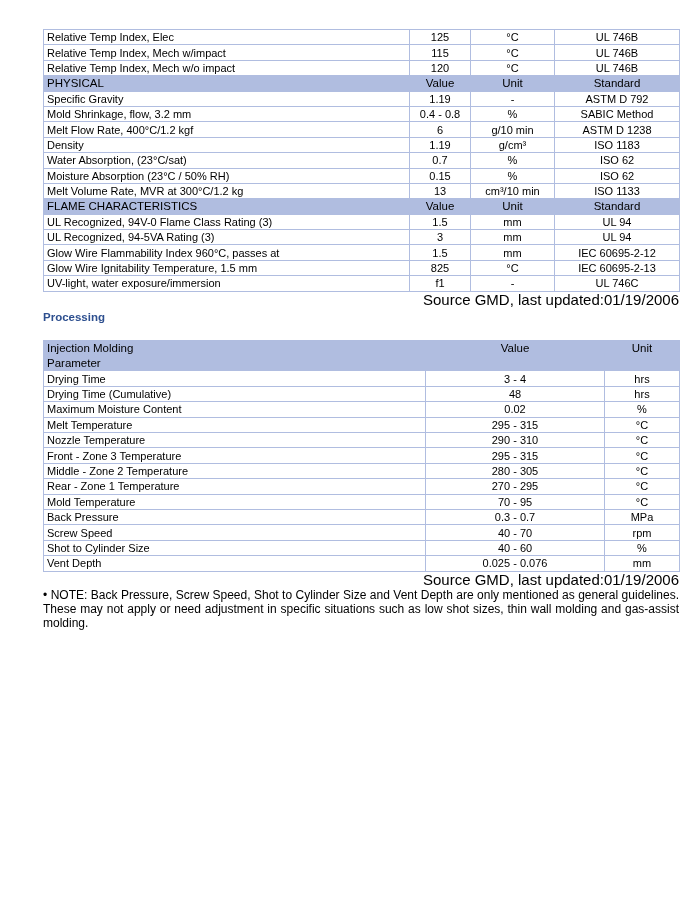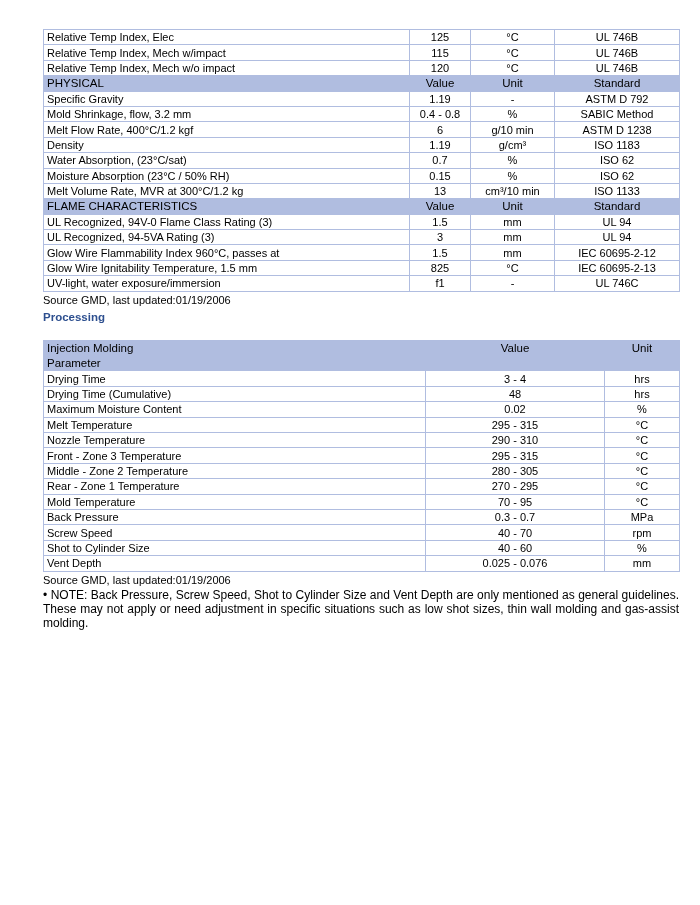--- a/index.html
+++ b/index.html
@@ -2,21 +2,21 @@
 <html><head>
 <meta charset="utf-8">
 <style>
   html, body { margin: 0; padding: 0; background: #ffffff; }
   body { width: 700px; height: 905px; position: relative; font-family: "Liberation Sans", sans-serif; color: #000; }
   .page { position: absolute; left: 43px; top: 29px; width: 636px; }
   table { border-collapse: collapse; width: 636px; table-layout: fixed; }
   td { font-size: 11px; height: 14.4px; padding: 0 3px; border: 1px solid #b0bde0; line-height: 14px; white-space: nowrap; overflow: hidden; }
   tr.hdr td { background: #b0bde0; font-weight: normal; font-size: 11.5px; border-color: #b0bde0; }
   td.c { text-align: center; }
-  .source { font-size: 11px; margin-top: 1px; height: 14px; line-height: 14px; }
+  .source { font-size: 15px; text-align: right; margin-top: 1px; height: 14px; line-height: 14px; }
   .section-title { color: #2d4f8f; font-weight: bold; font-size: 11.5px; margin-top: 3px; height: 14px; line-height: 14px; }
   .spacer { height: 16px; }
   .note { font-size: 12px; line-height: 14px; margin-top: 1px; text-align: justify; width: 636px; }
   table.t1 col.c1 { width: 366px; }
   table.t1 col.c2 { width: 61px; }
   table.t1 col.c3 { width: 84px; }
   table.t1 col.c4 { width: 125px; }
   table.t2 col.c1 { width: 382px; }
   table.t2 col.c2 { width: 179px; }
   table.t2 col.c3 { width: 75px; }

